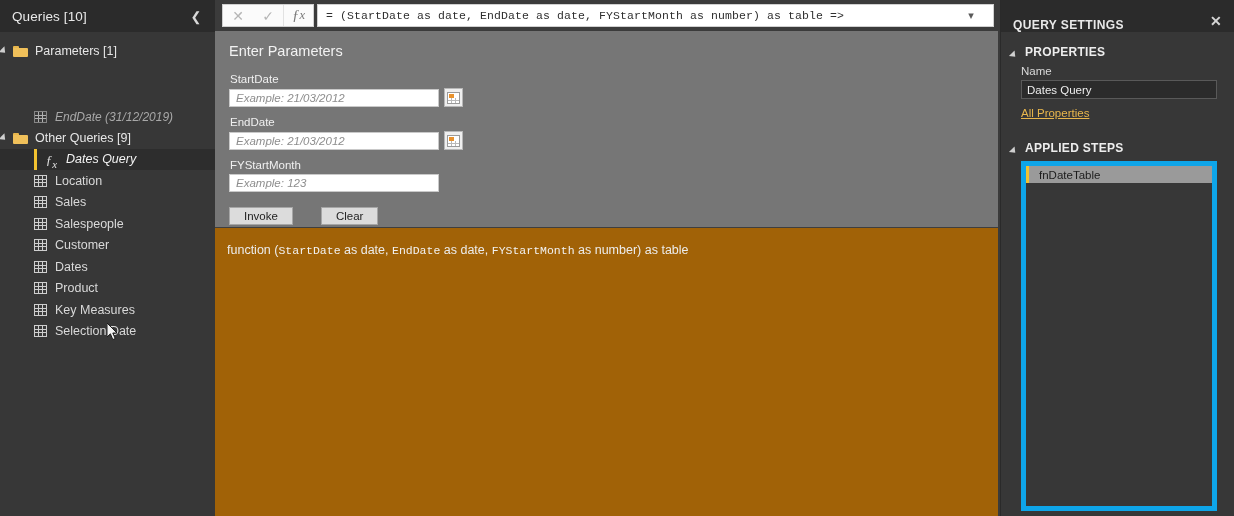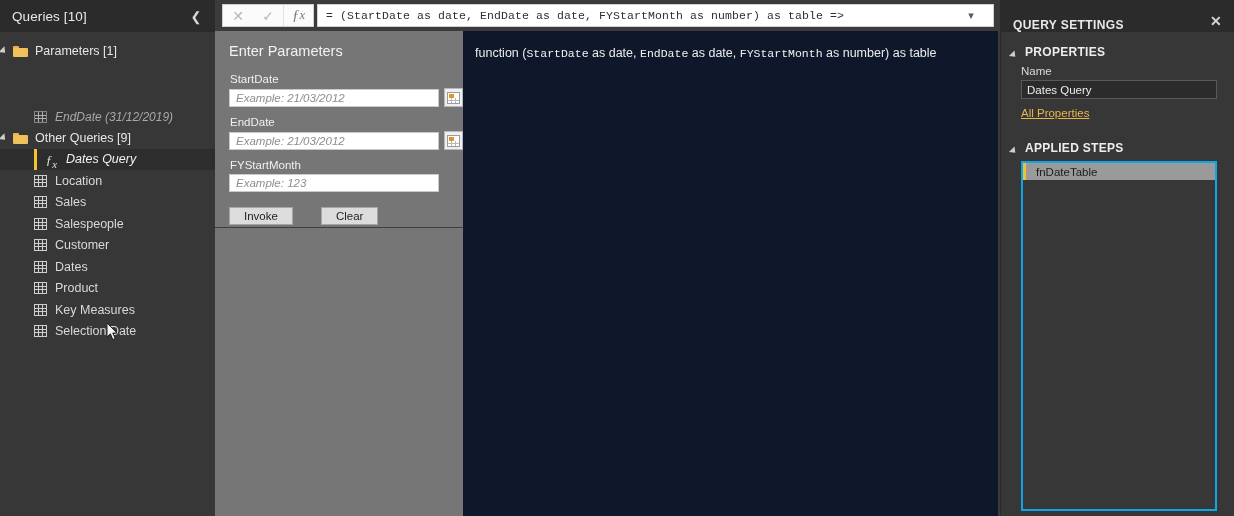--- a/index.html
+++ b/index.html
@@ -219,21 +219,21 @@
   .content-area {
     flex: 1;
     background: #3b3b3b;
     padding: 0 0 0 0;
     display: flex;
     min-height: 0;
   }
   .func-pane {
     width: 783px;
     background: #767676;
-    display: flex; flex-direction: row;
+    display: flex; flex-direction: column;
     flex: 0 0 783px;
   }
   .invoke-block {
     padding: 12px 0 12px 14px;
     border-bottom: 1px solid #3f3f3f;
     background: #767676;
     height: 197px;
   }
   .ep-title {
     color: #f2f2f2;
@@ -300,21 +300,21 @@
     font-size: 11.5px;
     padding: 0 14px;
     cursor: pointer;
     line-height: 16px;
     font-family: "Liberation Sans", sans-serif;
   }
 
   .signature-block {
     padding: 15px 0 12px 12px;
     flex: 1;
-    background: #0f172a;
+    background: #a16207;
   }
   .sig-text {
     color: #ececec;
     font-size: 12.5px;
     white-space: nowrap;
   }
   .sig-text .mono {
     font-family: "Liberation Mono", monospace;
     font-size: 11.5px;
     color: #f2f2f2;
@@ -394,21 +394,21 @@
     color: #e8b64c;
     font-size: 11.5px;
     text-decoration: underline;
     cursor: pointer;
   }
   .steps-head { margin-top: 16px; }
   .steps-list {
     margin: 6px 0 0 20px;
     width: 196px;
     background: #373737;
-    border: 2px solid #0ea5e9;
+    border: 5px solid #0ea5e9;
     height: 350px;
   }
   .step-row {
     height: 17px;
     background: #9a9a9a;
     color: #1c1c1c;
     font-size: 11.5px;
     display: flex; align-items: center;
     padding-left: 13px;
     position: relative;

